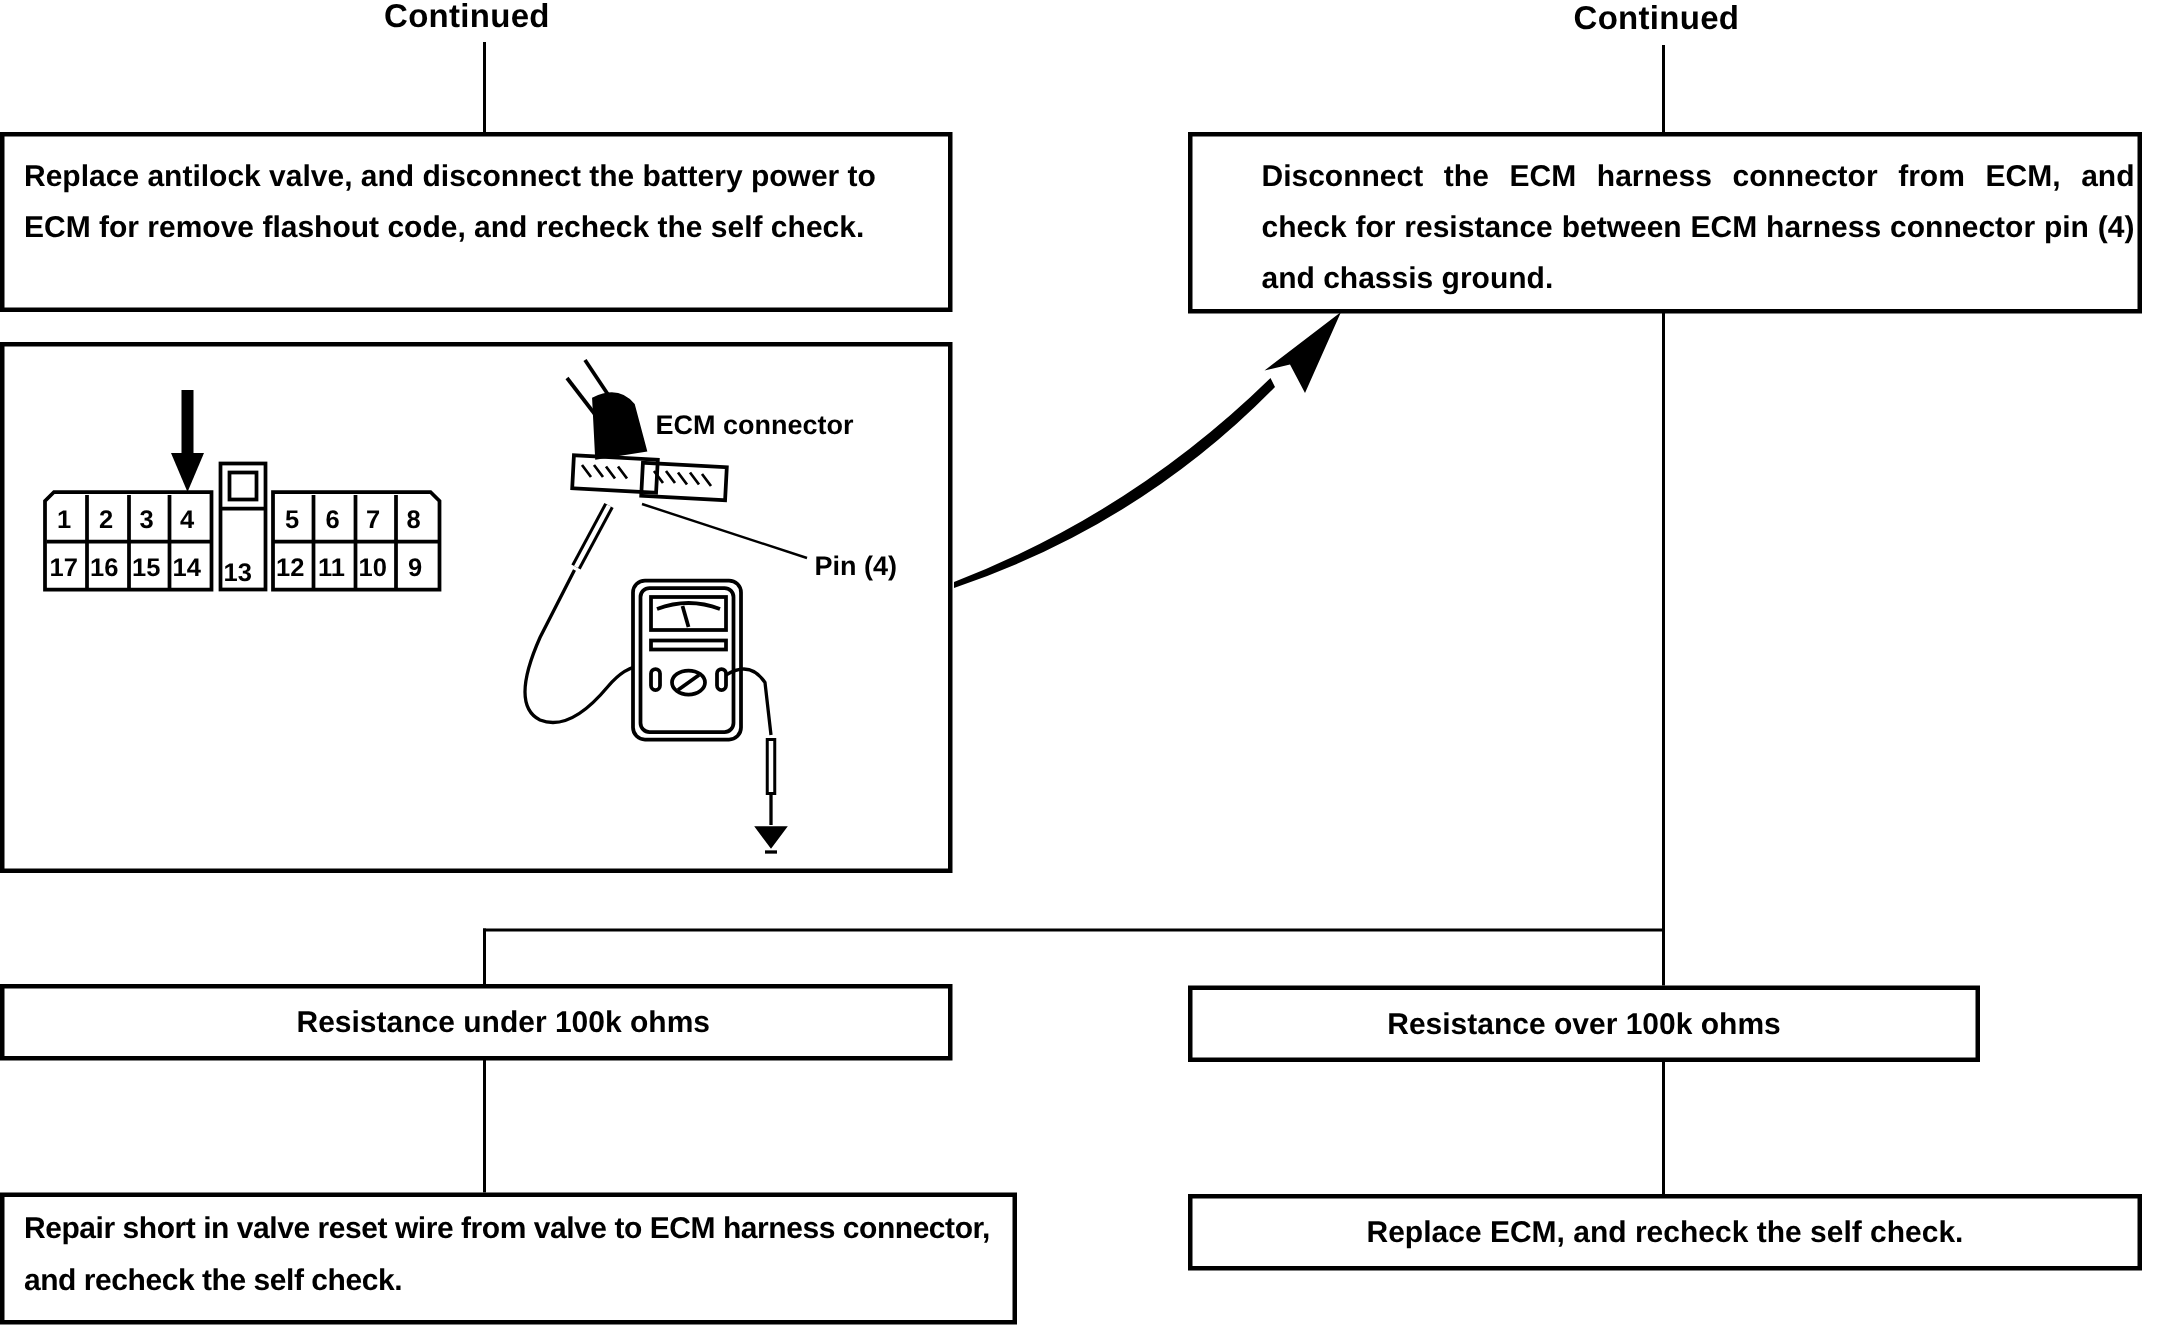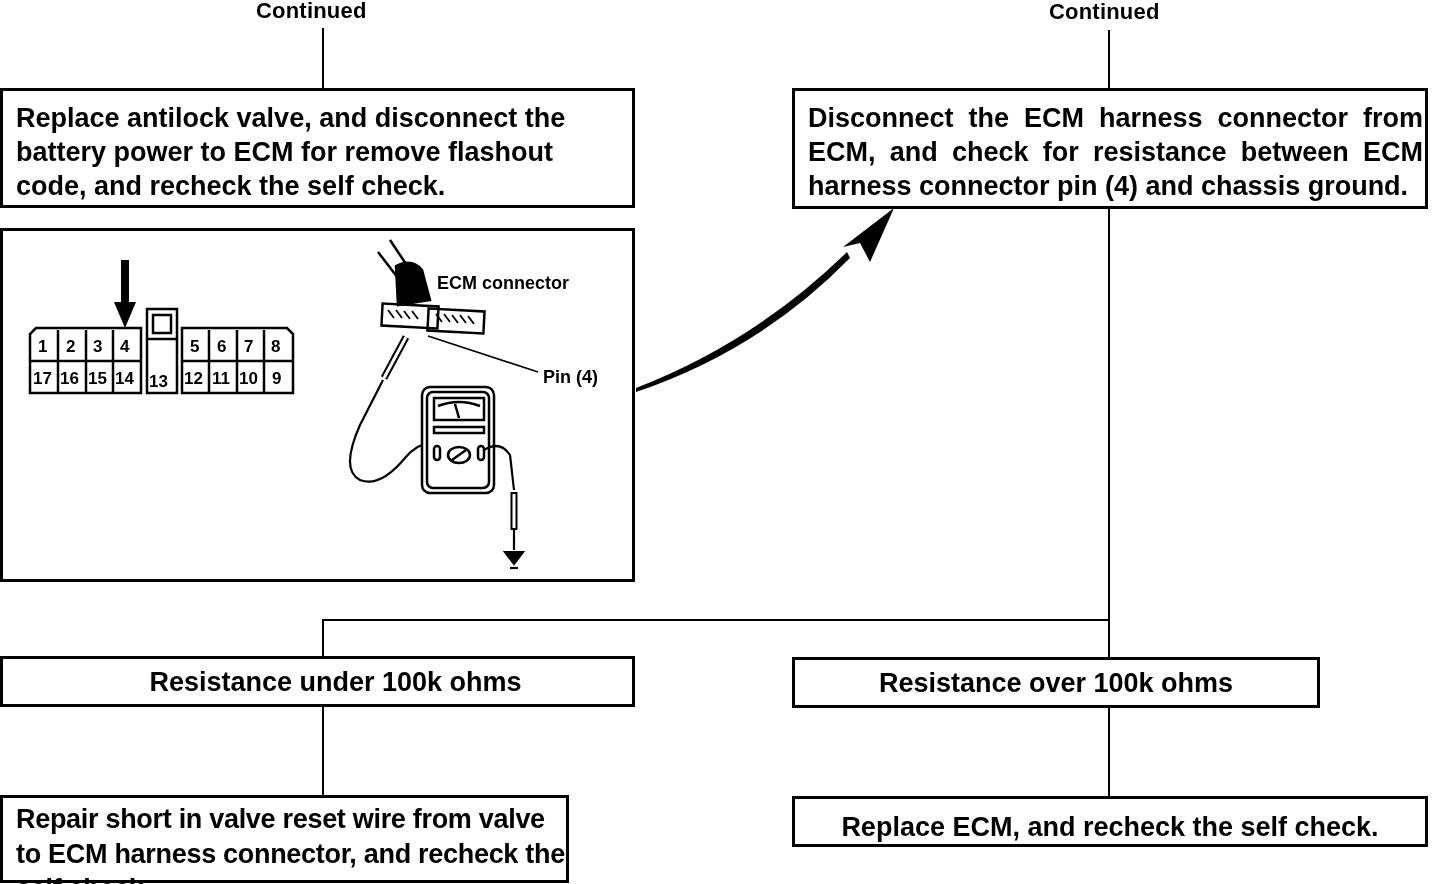--- a/index.html
+++ b/index.html
@@ -9,28 +9,28 @@
       color: #000;
     }
     .abs { position: absolute; }
     .label-continued {
       font-weight: bold; font-size: 22px; letter-spacing: 0.2px;
       white-space: nowrap;
     }
     .box {
       position: absolute; box-sizing: border-box;
       border: 3px solid #000; background: #fff;
-      font-weight: bold; font-size: 27px; line-height: 34px;
+      font-weight: bold; font-size: 20px; line-height: 34px;
     }
     .box-text { padding: 10px 12px 0 13px; }
     .box-center {
       display: flex; align-items: center; justify-content: center;
       text-align: center;
     }
-    .justify { text-align: justify; text-align-last: left; }
+    .justify { text-align: justify; text-align-last: left; margin-left: 33px; }
     .vline { position: absolute; width: 2px; background: #000; }
     .hline { position: absolute; height: 2px; background: #000; }
     svg { position: absolute; overflow: visible; }
     .pin-num { font-weight: bold; font-size: 17px; font-family: "Liberation Sans", sans-serif; }
     .fig-label { font-weight: bold; font-size: 18px; font-family: "Liberation Sans", sans-serif; }
   </style>
 </head>
 <body>
 
 <div class="abs label-continued" style="left:256px; top:-2px;">Continued</div>
@@ -145,23 +145,23 @@
   <g>
     <path d="M636,392 Q760,350 850,258 L847,252 Q755,342 636,388 Z" fill="#000"></path>
     <polygon points="894,208 870,262 860,243 843,247" fill="#000"></polygon>
   </g>
 </svg>
 
 <div class="box box-center" style="left:0px; top:656px; width:635px; height:51px;padding-left:36px;">
   <span>Resistance under 100k ohms</span>
 </div>
 <div class="vline" style="left:322px; top:706px; height:90px;"></div>
-<div class="box" style="left:0px; top:795px; width:569px; height:88px;">
+<div class="box" style="left:0px; top:795px; width:678px; height:88px;">
   <div style="padding:4px 0 0 13px; line-height:35px; letter-spacing:-0.3px;">Repair short in valve reset wire from valve to ECM harness connector, and recheck the self check.</div>
 </div>
 
 <div class="box box-center" style="left:792px; top:657px; width:528px; height:51px;">
   <span>Resistance over 100k ohms</span>
 </div>
 <div class="vline" style="left:1108px; top:707px; height:90px;"></div>
-<div class="box box-center" style="left:792px; top:796px; width:636px; height:51px;align-items:flex-end;">
+<div class="box box-center" style="left:792px; top:796px; width:636px; height:51px;">
   <span>Replace ECM, and recheck the self check.</span>
 </div>
 
 </body></html>

